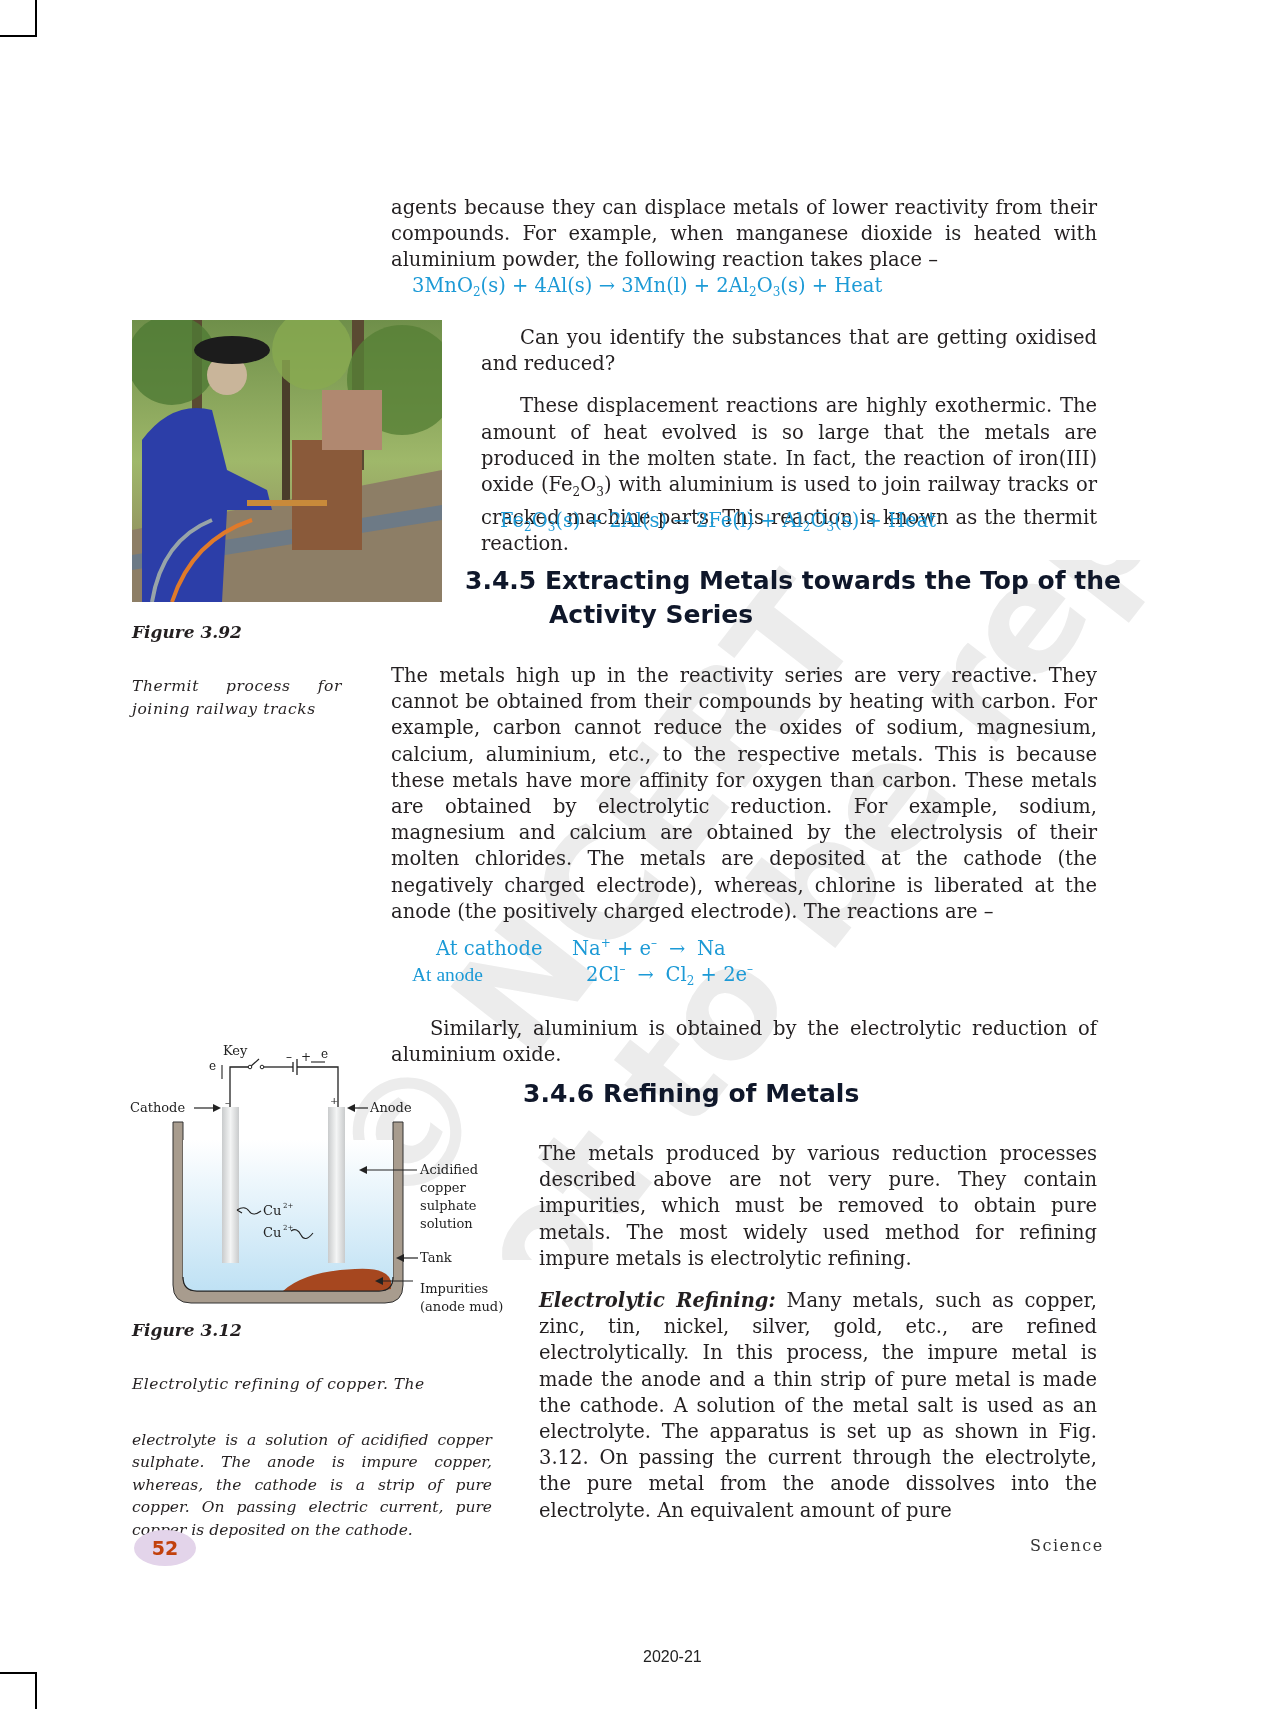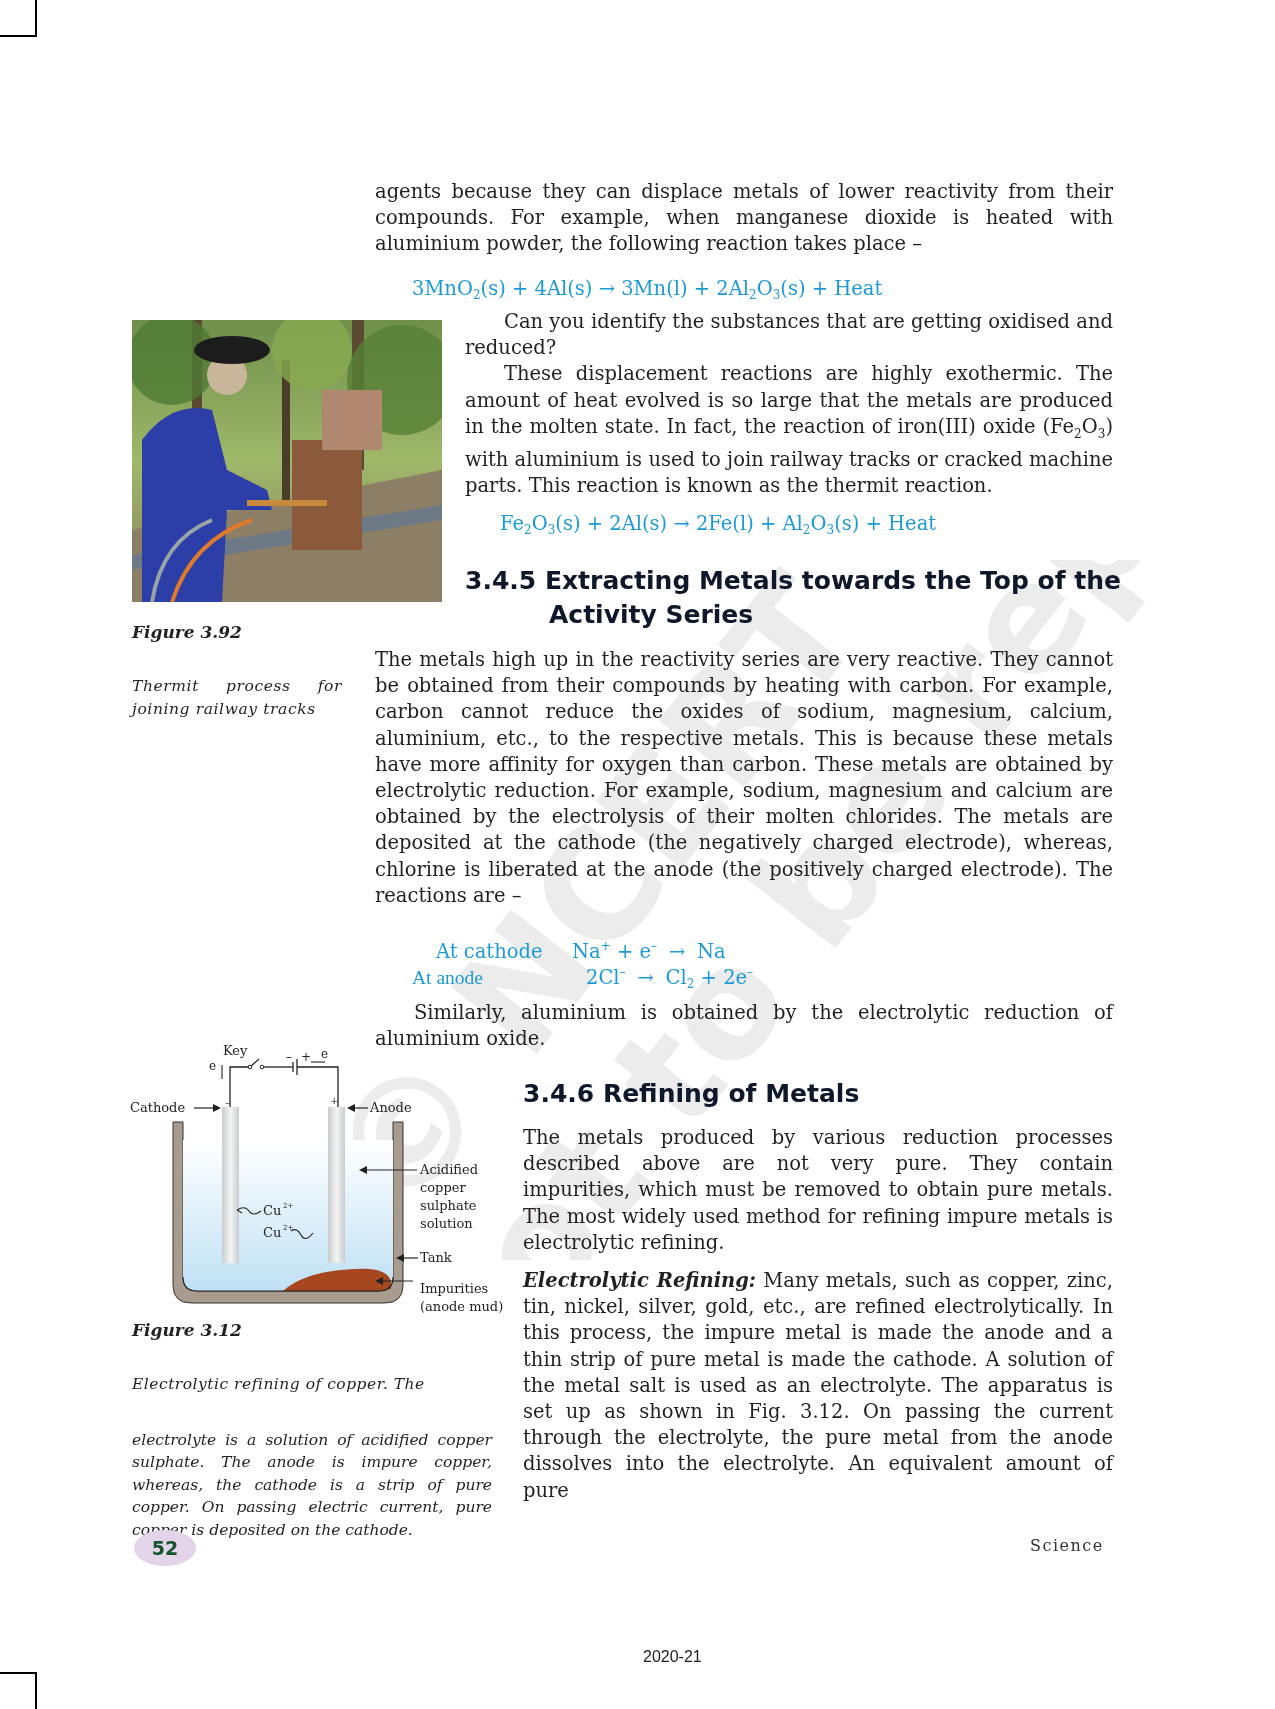--- a/index.html
+++ b/index.html
@@ -2,31 +2,31 @@
 <html><head>
 <meta charset="utf-8">
 <style>
   html, body { margin:0; padding:0; }
   body { width:1275px; height:1709px; position:relative; background:#ffffff; overflow:hidden;
          font-family:"DejaVu Serif", serif; color:#231f20; }
   .abs { position:absolute; }
   .corner-tl { left:0; top:0; width:37px; height:37px; border-right:2px solid #000; border-bottom:2px solid #000; box-sizing:border-box; }
   .corner-bl { left:0; top:1672px; width:37px; height:37px; border-right:2px solid #000; border-top:2px solid #000; box-sizing:border-box; }
   .txt { font-size:19.5px; line-height:26.2px; text-align:justify; }
-  .txt p { margin:0; }
+  .txt p { margin:16px; }
   .indent { text-indent:39px; }
-  .eq { color:#1c9ad6; font-size:19.5px; line-height:37px; white-space:nowrap; }
+  .eq { color:#1c9ad6; font-size:19.5px; line-height:31px; white-space:nowrap; }
   .eq sub { font-size:12px; vertical-align:-4px; }
   .eq sup { font-size:12px; vertical-align:8px; }
   .heading { font-family:"DejaVu Sans", sans-serif; color:#0f172a; font-size:25px; font-weight:bold; line-height:34px; }
   .fig-title { font-family:"DejaVu Serif", serif; font-weight:bold; font-style:italic; font-size:17px; }
   .fig-cap { font-style:italic; font-size:15.5px; line-height:22.5px; text-align:justify;margin-top:33px; }
   .photo { left:132px; top:320px; width:310px; height:282px; overflow:hidden; }
   .page-badge { left:134px; top:1530px; width:62px; height:36px; border-radius:50%; background:#e3d4ea;
-                font-family:"DejaVu Sans", sans-serif; font-weight:bold; font-size:19px; color:#14532d;
+                font-family:"DejaVu Sans", sans-serif; font-weight:bold; font-size:19px; color:#c2410c;
                 display:flex; align-items:center; justify-content:center; }
   .footer-right { left:1030px; top:1536px; font-size:16px; letter-spacing:1.5px; color:#333; }
   .footer-year { left:605px; top:1648px; font-family:"Liberation Sans", sans-serif; font-size:16px; color:#222;margin-left:38px; }
   .watermark { left:250px; top:560px; width:900px; height:700px; pointer-events:none; }
   .bold-italic { font-weight:bold; font-style:italic; }
   .diagram { left:125px; top:1045px; width:395px; height:285px; }
   .diagram text { font-family:"DejaVu Serif", serif; }
 </style>
 </head>
 <body>

